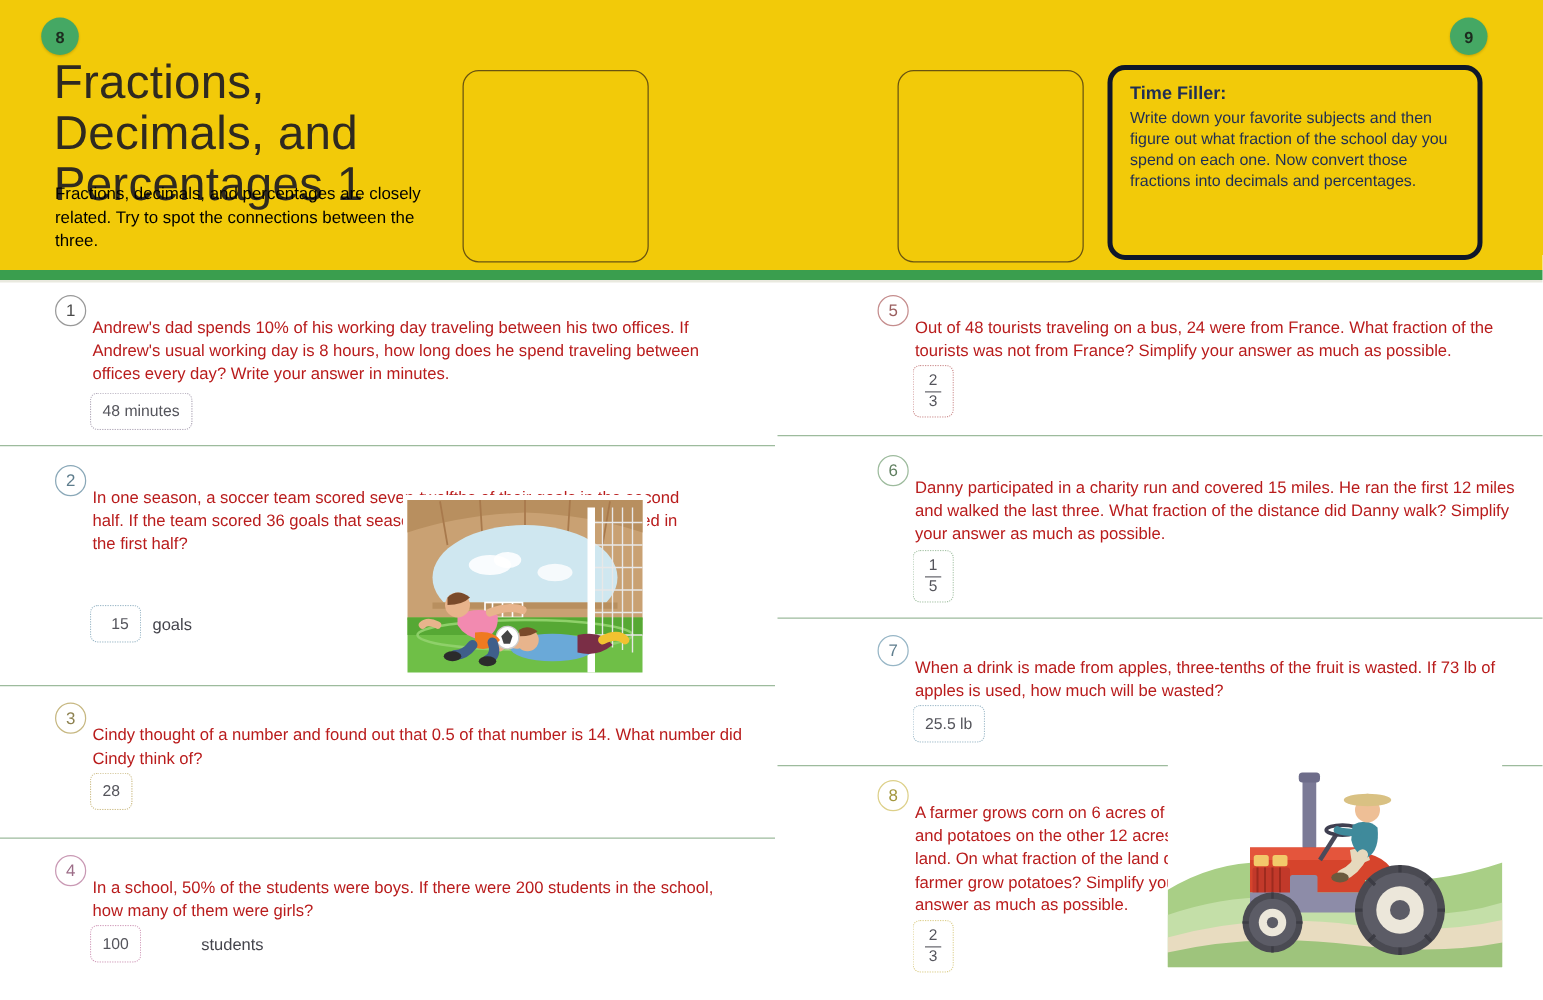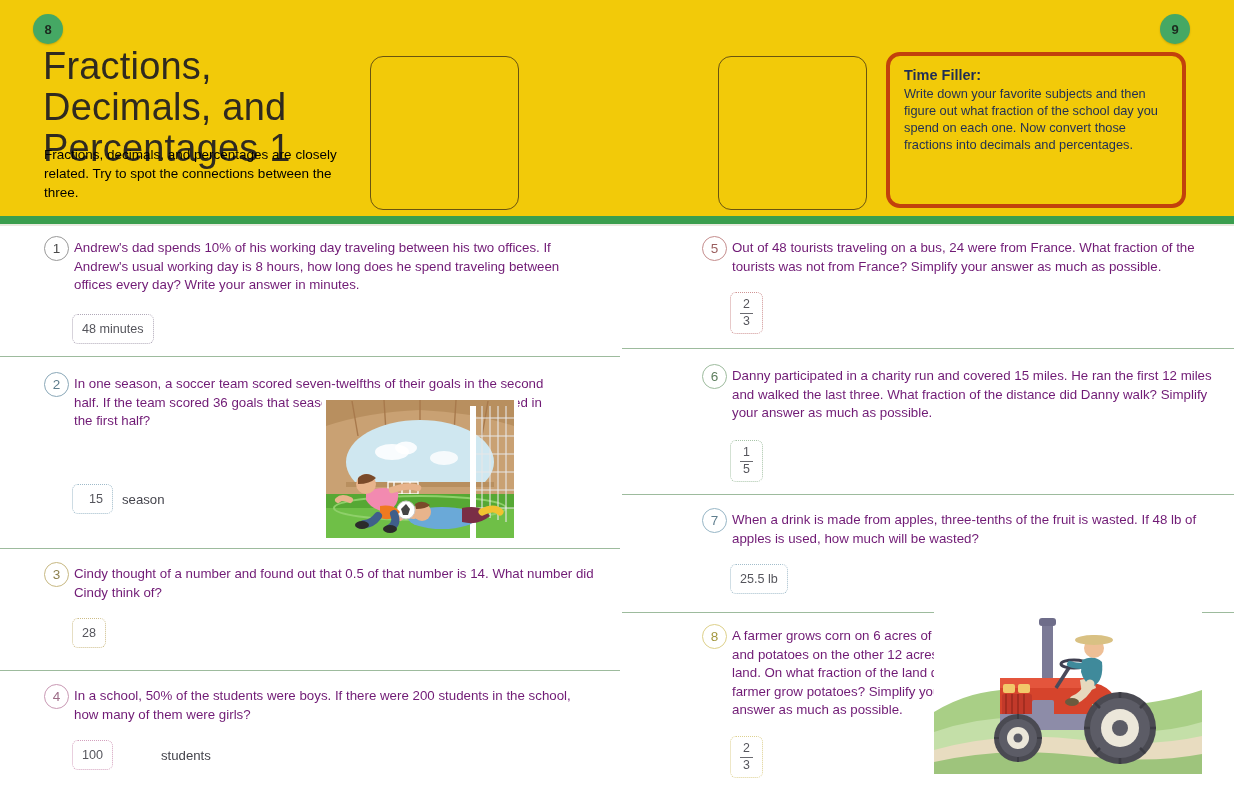--- a/index.html
+++ b/index.html
@@ -52,21 +52,21 @@
     position:absolute;
     border:1.3px solid #6a5410;
     border-radius:13px;
     background:transparent;
   }
   .empty-box-a{left:370px;top:56px;width:147px;height:152px;}
   .empty-box-b{left:718px;top:56px;width:147px;height:152px;}
 
   .timefiller{
     position:absolute;left:886px;top:52px;width:300px;height:156px;
-    border:4px solid #c2410c;border-radius:14px;
+    border:4px solid #0f172a;border-radius:14px;
     box-sizing:border-box;
     padding:11px 14px 0 14px;
   }
   .tf-title{
     font-size:14.5px;font-weight:bold;color:#1f2e55;
     margin:0 0 1px 0;line-height:1.2;
   }
   .tf-body{
     font-size:12.8px;line-height:1.33;color:#1f2e55;
     margin:0;
@@ -83,23 +83,23 @@
 
   .qnum{
     position:absolute;left:0;top:0;
     width:23px;height:23px;border-radius:50%;
     border:1.3px solid #999;
     display:flex;align-items:center;justify-content:center;
     font-size:13.5px;color:#4a4a4a;
     background:#fff;
   }
   .qtext{
-    position:absolute;left:30px;top:3px;
+    position:absolute;left:30px;top:17px;
     font-size:13.3px;line-height:1.40;
-    color:#701a75;
+    color:#b91c1c;
   }
 
   .ansrow{position:absolute;display:flex;align-items:center;gap:9px;}
   .ansbox{
     border:1.6px dotted #b0a8b8;
     border-radius:6px;
     min-width:26px;height:30px;
     display:flex;align-items:center;justify-content:center;
     padding:0 9px;
     font-size:12.6px;color:#55555c;
@@ -154,21 +154,21 @@
         <div class="ansbox" style="border-color:#b0a8b8;">48 minutes</div>
       </div>
     </div>
     <div class="q-sep" style="left:0;top:130px;width:620px;"></div>
 
     <div class="q" style="left:44px;top:146px;width:560px;">
       <div class="qnum" style="border-color:#8aa8b8;color:#5d7c8c;">2</div>
       <div class="qtext" style="width:470px;">In one season, a soccer team scored seven-twelfths of their goals in the second half. If the team scored 36 goals that season, how many of them were scored in the first half?</div>
       <div class="ansrow" style="left:28px;top:112px;">
         <div class="ansbox" style="border-color:#9ebac9;padding-left:16px;">15</div>
-        <span class="anslabel">season</span>
+        <span class="anslabel">goals</span>
       </div>
     </div>
 
     <div class="illus" style="left:322px;top:170px;width:196px;height:146px;">
       <svg width="196" height="146" viewBox="0 0 196 146">
         <rect x="0" y="0" width="196" height="146" fill="#ffffff"></rect>
 
         <path d="M4 4 H192 V100 H4 Z" fill="#c9a173"></path>
         <path d="M4 4 H192 V30 Q150 16 98 14 Q46 16 4 30 Z" fill="#b88f5f"></path>
 
@@ -281,21 +281,21 @@
             <span class="bar"></span>
             <span class="den">5</span>
           </span>
         </div>
       </div>
     </div>
     <div class="q-sep" style="left:0;top:268px;width:612px;"></div>
 
     <div class="q" style="left:80px;top:282px;width:530px;">
       <div class="qnum" style="border-color:#97b6c6;color:#5f7e8e;">7</div>
-      <div class="qtext" style="width:500px;">When a drink is made from apples, three-tenths of the fruit is wasted. If 48 lb of apples is used, how much will be wasted?</div>
+      <div class="qtext" style="width:500px;">When a drink is made from apples, three-tenths of the fruit is wasted. If 73 lb of apples is used, how much will be wasted?</div>
       <div class="ansrow" style="left:28px;top:56px;">
         <div class="ansbox" style="border-color:#a2bdcb;">25.5 lb</div>
       </div>
     </div>
     <div class="q-sep" style="left:0;top:386px;width:612px;"></div>
 
     <div class="q" style="left:80px;top:398px;width:530px;">
       <div class="qnum" style="border-color:#ddd089;color:#a3973f;">8</div>
       <div class="qtext" style="width:250px;">A farmer grows corn on 6 acres of his land and potatoes on the other 12 acres of his land. On what fraction of the land does the farmer grow potatoes? Simplify your answer as much as possible.</div>
       <div class="ansrow" style="left:28px;top:112px;">

